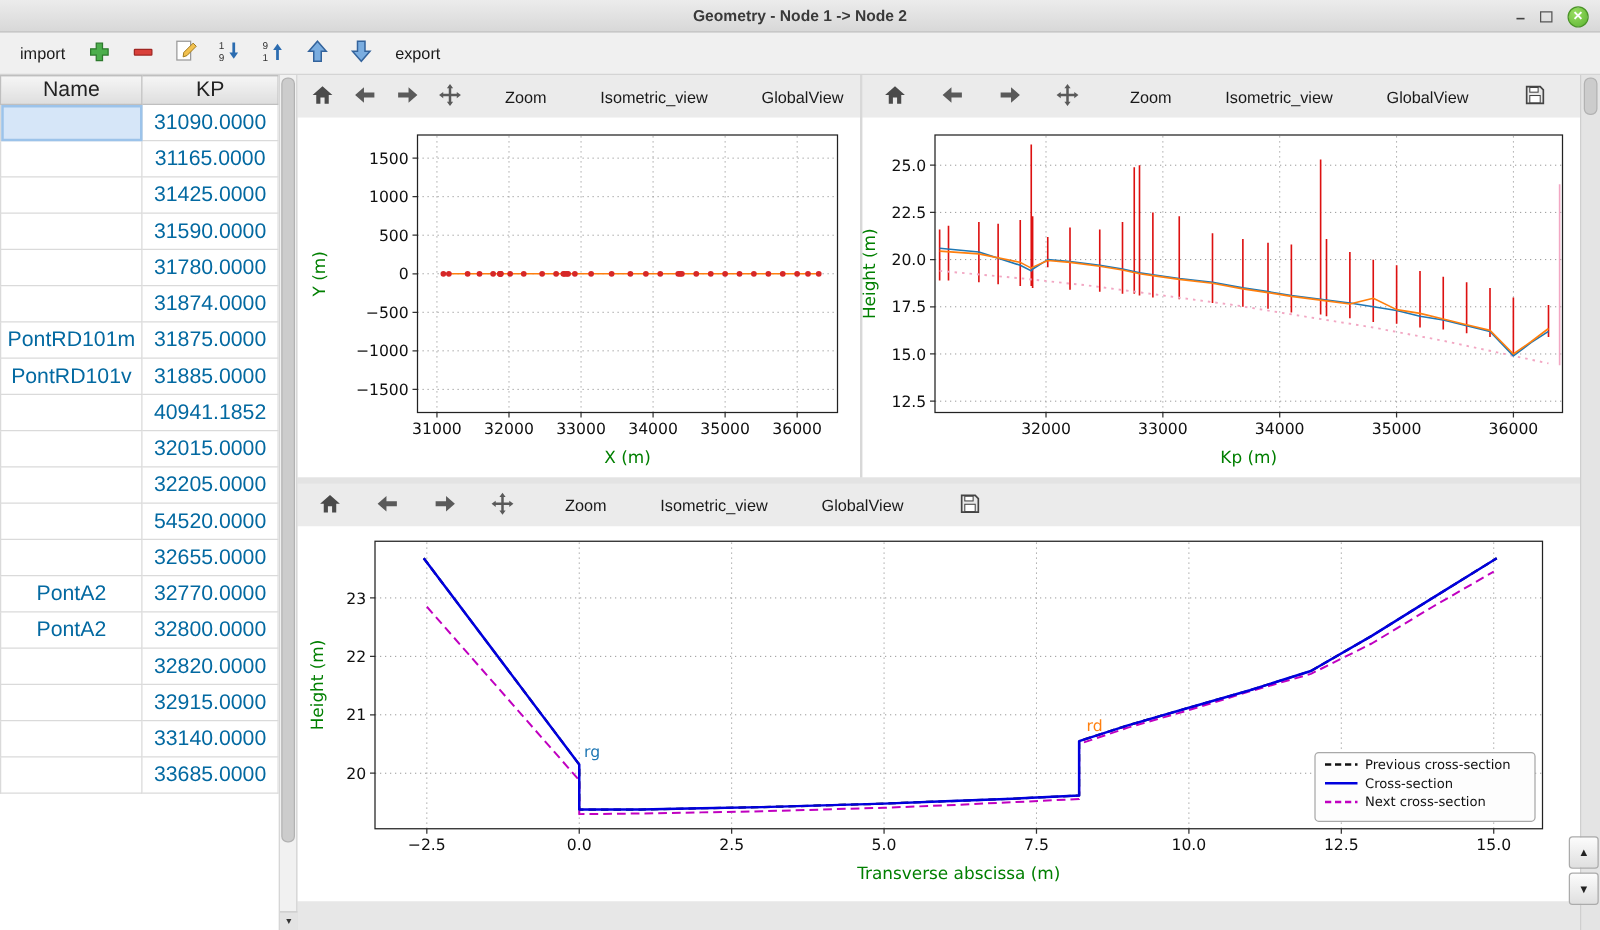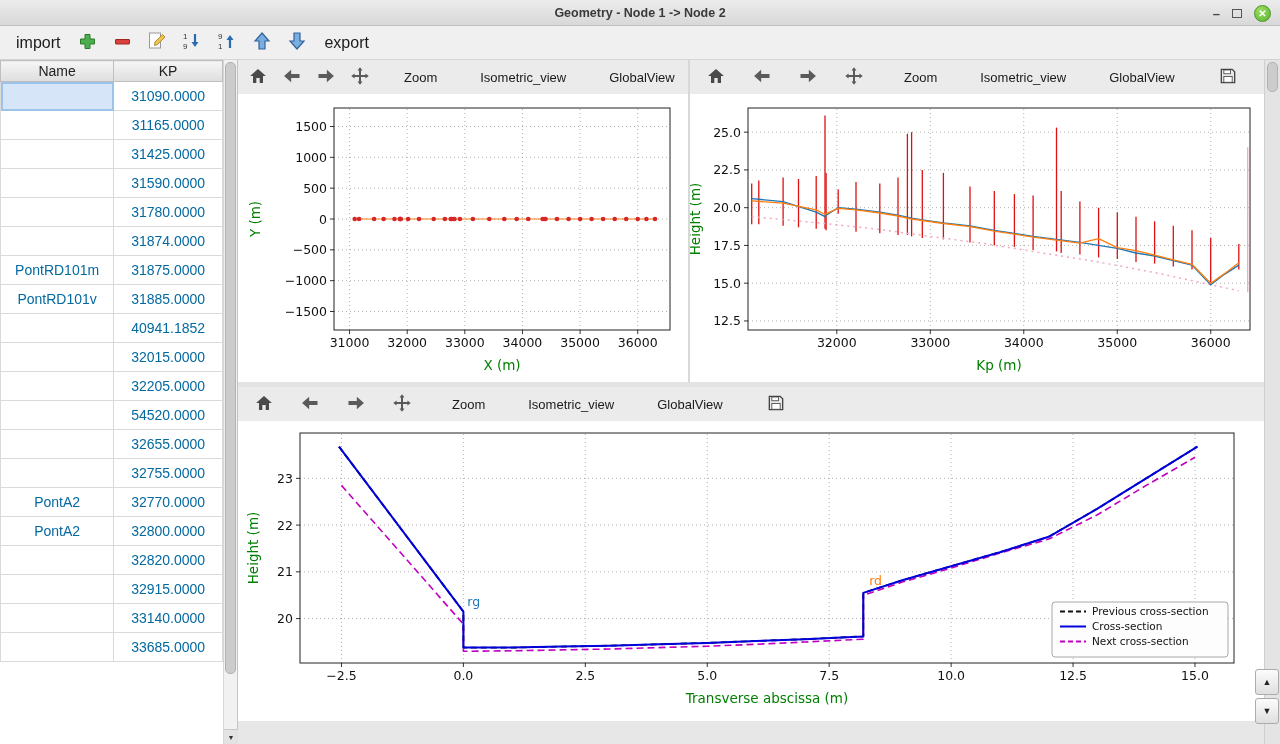--- a/index.html
+++ b/index.html
@@ -29,31 +29,31 @@
     display:flex; align-items:center; justify-content:center;
     border:1px solid #4a9427;
   }
 
   
   .toolbar {
     height:34px; flex:0 0 34px; background:#f0f0f0;
     border-bottom:1px solid #d4d4d4;
     display:flex; align-items:center; padding:0 12px; gap:11px;
   }
-  .tb-label { font-size:16px; color:#1a1a1a; padding:0 4px; }
+  .tb-label { font-size:13px; color:#1a1a1a; padding:0 4px; }
   button { border:none; background:transparent; padding:0; margin:0; font-family:inherit; cursor:default; }
   .tb-btn { width:24px; height:26px; display:flex; align-items:center; justify-content:center; }
 
   
   .main { flex:1; display:flex; position:relative; background:#ececec; overflow:hidden; }
 
   
   .left-panel { width:238px; flex:0 0 238px; display:flex; background:#f0f0f0; border-right:1px solid #c4c4c4; }
   .table-wrap { flex:1; background:#fff; overflow:hidden; }
-  table { border-collapse:collapse; width:100%; font-size:14px; table-layout:fixed; }
+  table { border-collapse:collapse; width:100%; font-size:17px; table-layout:fixed; }
   th {
     height:21px; font-weight:normal; color:#222;
     background:linear-gradient(#f5f5f5,#dedede);
     border:1px solid #bfbfbf; text-align:center;
   }
   td { height:29px; border:1px solid #dadada; text-align:center; background:#fff; color:#0369a1; }
   td.selected { background:#d6e6f8; outline:2px solid #9cc3ea; outline-offset:-2px; }
 
   .vscroll { width:14px; flex:0 0 14px; background:#f1f1f1; border-left:1px solid #d6d6d6; position:relative; }
   .vthumb { position:absolute; left:1px; width:11px; background:#cccccc; border:1px solid #b2b2b2; border-radius:5px; }
@@ -209,24 +209,20 @@
                 <td></td>
                 <td>32205.0000</td>
               </tr>
               <tr>
                 <td></td>
                 <td>54520.0000</td>
               </tr>
               <tr>
                 <td></td>
                 <td>32655.0000</td>
-              </tr>
-              <tr>
-                <td></td>
-                <td>32755.0000</td>
               </tr>
               <tr>
                 <td>PontA2</td>
                 <td>32770.0000</td>
               </tr>
               <tr>
                 <td>PontA2</td>
                 <td>32800.0000</td>
               </tr>
               <tr>

